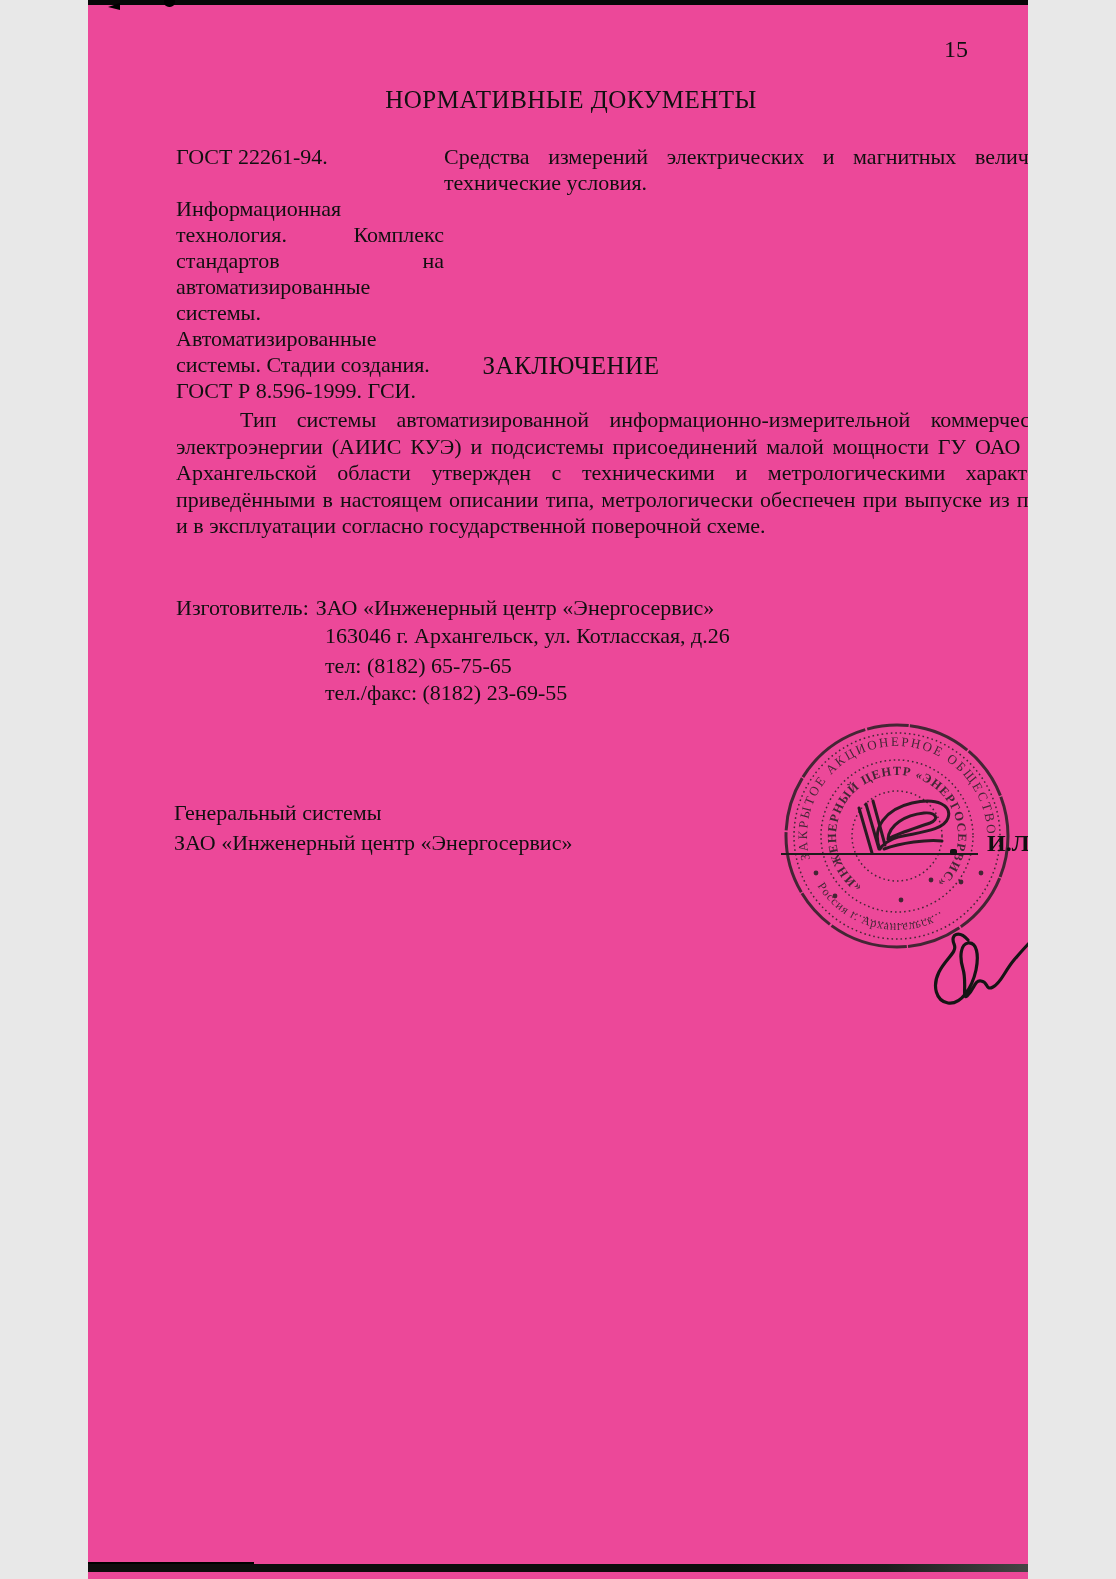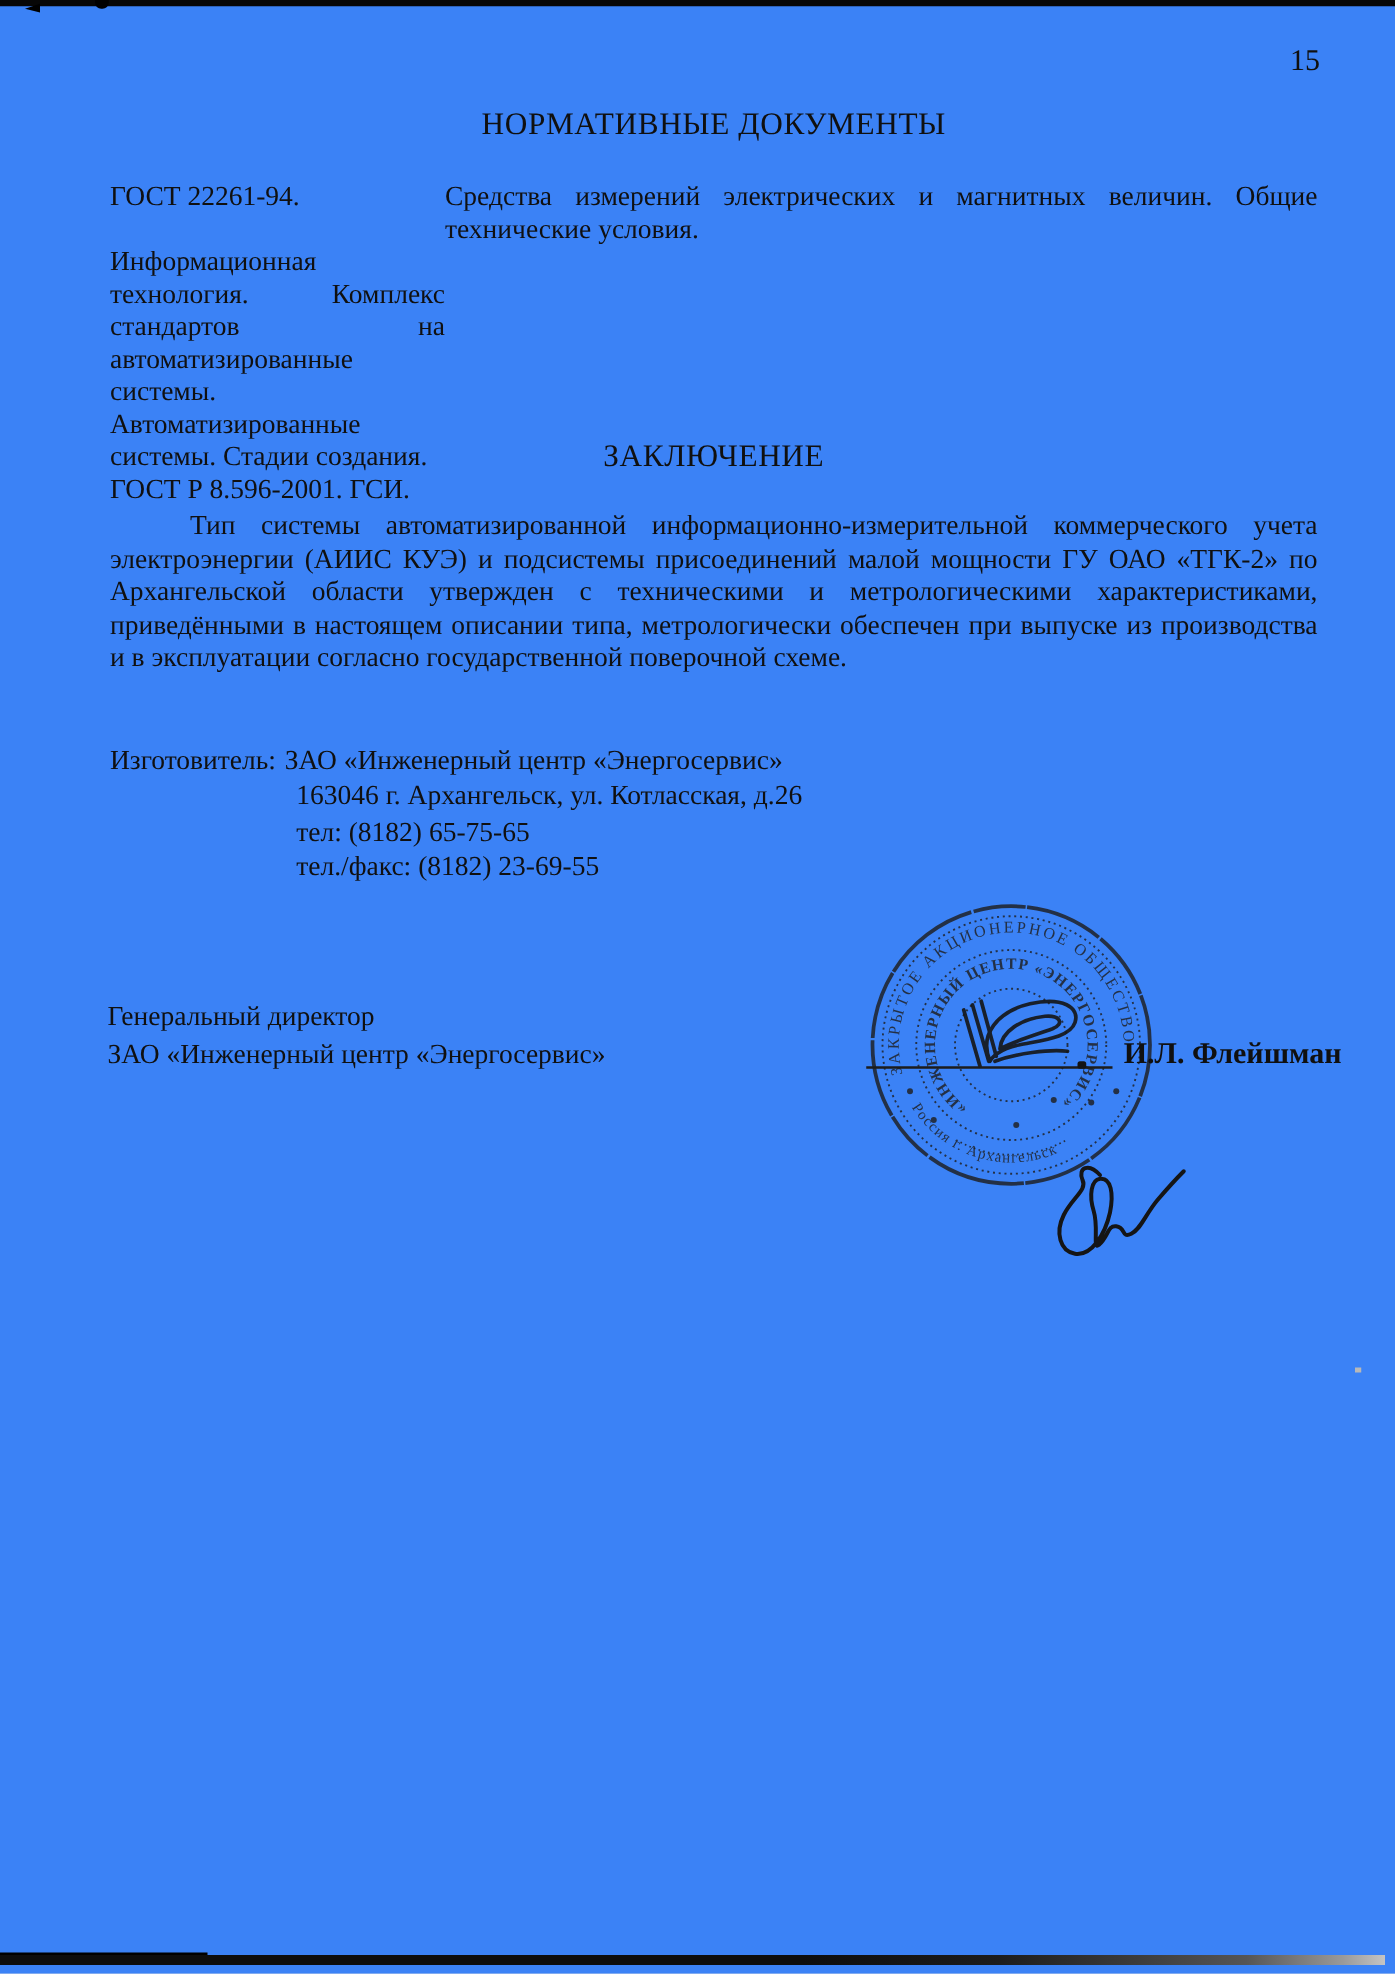--- a/index.html
+++ b/index.html
@@ -1,17 +1,17 @@
 <!DOCTYPE html>
 <html><head>
 <meta charset="utf-8">
 <style>
   html,body{margin:0;padding:0;background:#e8e8e8;}
   .page{
-    position:relative;width:1116px;height:1579px;background:#3b82f6;overflow:hidden;
+    position:relative;width:940px;height:1579px;background:#ec4899;overflow:hidden;
     font-family:"Liberation Serif","DejaVu Serif",serif;color:#101010;
     margin:0 auto;
   }
   .abs{position:absolute;}
   
   .edge-top{left:0;top:0;width:1116px;height:5px;background:#070707;}
   .mark-arrow{left:20px;top:3px;width:0;height:0;
     border-top:4px solid transparent;border-bottom:3px solid transparent;border-right:12px solid #000;}
   .mark-dot{left:76px;top:0;width:11px;height:7px;background:#000;border-radius:0 0 5px 5px;}
   .edge-bottom{left:0;top:1564px;width:1108px;height:8px;
@@ -62,35 +62,35 @@
 
   <div class="abs standards">
     <div class="std-row">
       <div>ГОСТ 22261-94.</div>
       <div class="std-text">Средства измерений электрических и магнитных величин. Общие технические условия.</div>
     </div>
     <div class="std-row">
       <div class="std-text">Информационная технология. Комплекс стандартов на автоматизированные системы. Автоматизированные системы. Стадии создания.</div>
     </div>
     <div class="std-row">
-      <div>ГОСТ Р 8.596-2001. ГСИ.</div>
+      <div>ГОСТ Р 8.596-1999. ГСИ.</div>
     </div>
   </div>
 
   <div class="abs concl-title">ЗАКЛЮЧЕНИЕ</div>
   <div class="abs concl-body">Тип системы автоматизированной информационно-измерительной коммерческого учета электроэнергии (АИИС КУЭ) и подсистемы присоединений малой мощности ГУ ОАО «ТГК-2» по Архангельской области утвержден с техническими и метрологическими характеристиками, приведёнными в настоящем описании типа, метрологически обеспечен при выпуске из производства и в эксплуатации согласно государственной поверочной схеме.</div>
 
   <div class="abs line mfr-1">
     <span>Изготовитель:</span><span class="mfr-name">ЗАО «Инженерный центр «Энергосервис»</span>
   </div>
   <div class="abs line mfr-2">163046 г. Архангельск, ул. Котласская, д.26</div>
   <div class="abs line mfr-3">тел: (8182) 65-75-65</div>
   <div class="abs line mfr-4">тел./факс: (8182) 23-69-55</div>
 
-  <div class="abs line role-1">Генеральный директор</div>
+  <div class="abs line role-1">Генеральный системы</div>
   <div class="abs line role-2">ЗАО «Инженерный центр «Энергосервис»</div>
   <div class="abs sig-line"></div>
   <div class="abs sig-line-dot"></div>
   <div class="abs signer">И.Л. Флейшман</div>
 
   <svg class="abs stamp-svg" width="228" height="228" viewBox="0 0 228 228">
     <defs>
       <path id="arcTop" d="M 27.1,137.3 A 90,90 0 1 1 198.6,144.8" fill="none"></path>
       <path id="arcBottom" d="M 34.3,163.8 A 94,94 0 0 0 193.7,163.8" fill="none"></path>
       <path id="arcInner" d="M 79,164 A 61,61 0 1 1 149,164" fill="none"></path>

